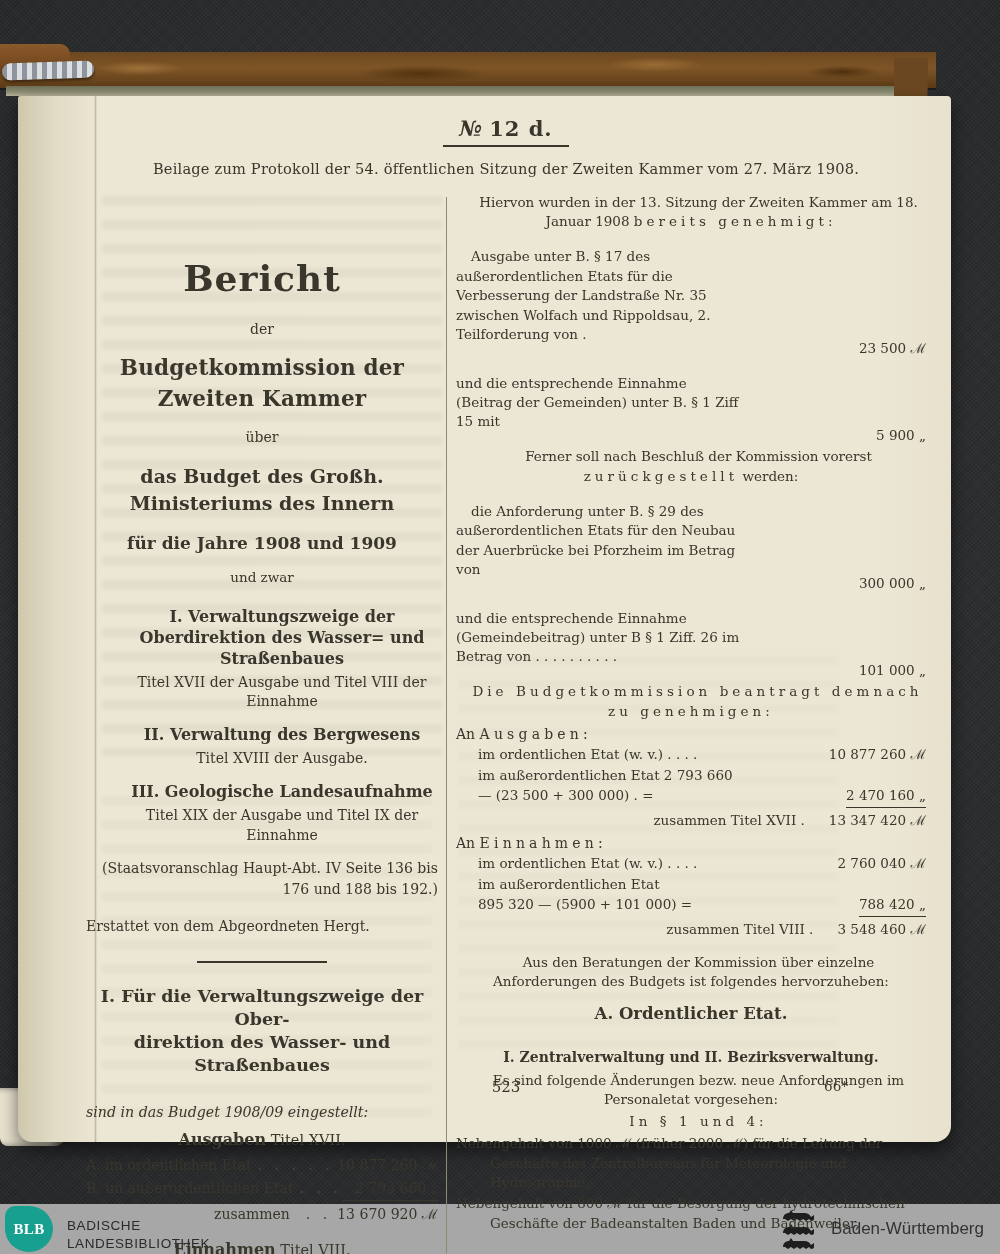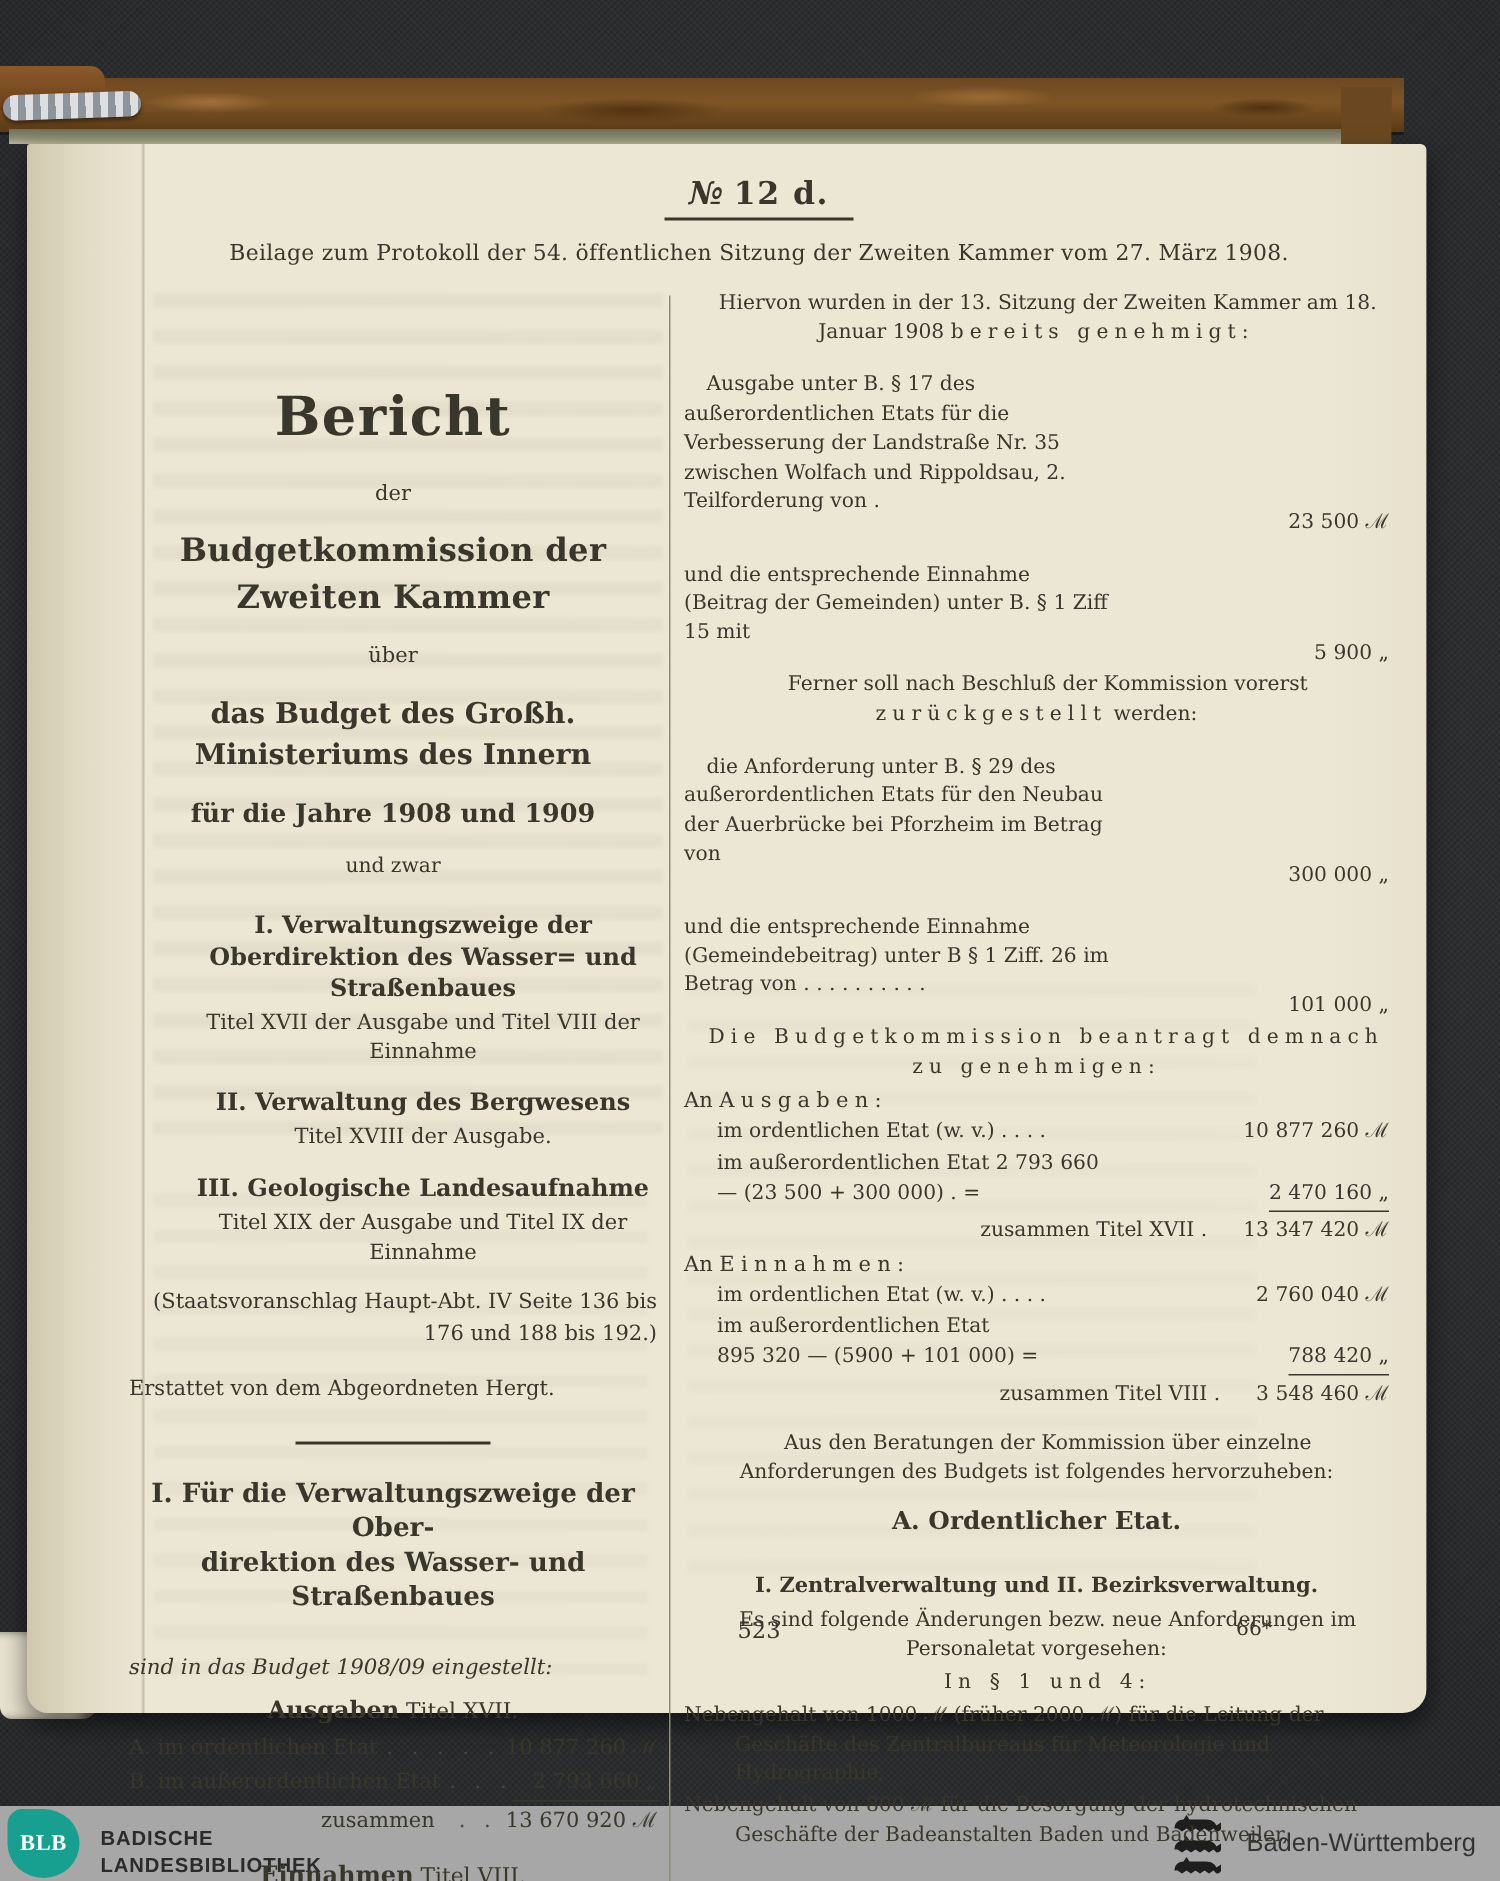--- a/index.html
+++ b/index.html
@@ -160,21 +160,21 @@
     background:#a7a7a7;display:flex;align-items:center;
     font-family:"Liberation Sans", sans-serif;
   }
   .blb-logo{
     width:48px;height:46px;margin-left:5px;flex:0 0 auto;
     background:#17a08f;border-radius:10px 50% 50% 50%;
     display:flex;align-items:center;justify-content:center;
     color:#fff;font-weight:700;font-size:15px;letter-spacing:.4px;font-family:Liberation Serif, serif;
   }
   .blb-name{
-    margin-left:14px;font-weight:700;font-size:13.5px;line-height:1.3;
+    margin-left:14px;font-weight:400;font-size:13.5px;line-height:1.3;
     color:#2b2b2b;letter-spacing:.6px;margin-top:12px;
   }
   .bar-right{margin-left:auto;margin-right:16px;display:flex;align-items:center;gap:10px;}
   .coat{width:46px;height:42px;display:block;}
   .state-name{font-size:17px;color:#333;font-weight:500;}
 </style>
 </head>
 <body>
 
 <div class="backdrop"></div>

